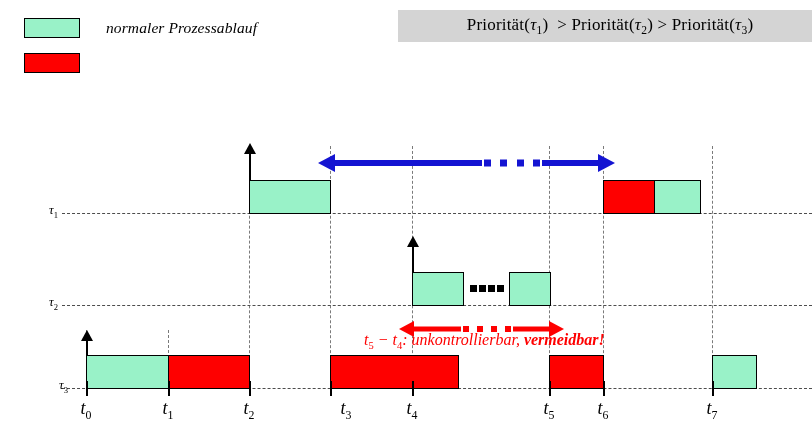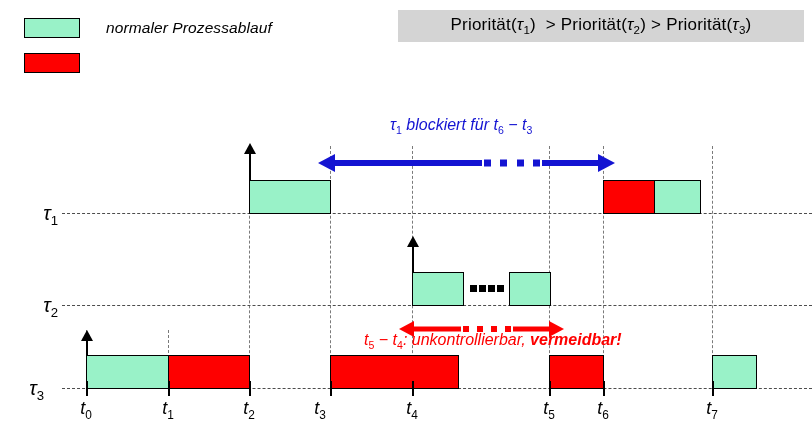--- a/index.html
+++ b/index.html
@@ -1,20 +1,20 @@
 <!DOCTYPE html>
 <html><head>
 <meta charset="utf-8">
 <style>
   html,body{margin:0;padding:0;}
   body{
     width:812px;height:432px;background:#ffffff;overflow:hidden;
     font-family:"Liberation Sans",sans-serif;position:relative;
   }
-  #stage{position:absolute;left:0;top:0;width:803px;height:432px;}
+  #stage{position:absolute;left:0;top:0;width:803px;height:432px;font-family:Liberation Serif, serif;}
 
   
   .legend-row{position:absolute;display:flex;align-items:center;}
   .legend-swatch{
     width:56px;height:20px;border:1px solid #000;box-sizing:border-box;
   }
   .legend-label{
     margin-left:26px;font-style:italic;font-size:15.5px;color:#000;
     white-space:nowrap;letter-spacing:.1px;
   }
@@ -30,21 +30,21 @@
   .vgrid{
     position:absolute;width:0;border-left:1px dashed #7a7a7a;
   }
   .axis-line{
     position:absolute;height:0;border-top:1.6px dashed #4d4d4d;
   }
   .tick{position:absolute;width:0;border-left:2.6px solid #000;}
 
   
   .row-label{
-    position:absolute;font-size:20px;font-style:italic;color:#000;
+    position:absolute;font-size:13px;font-style:italic;color:#000;
     white-space:nowrap;text-align:right;
   }
   .row-label sub{font-style:normal;font-size:.66em;}
 
   
   .bar{
     position:absolute;border:1.6px solid #000;box-sizing:border-box;
   }
   .bar.normal{background:#99f2c8;}
   .bar.critical{background:#fe0000;}
@@ -100,40 +100,40 @@
 
   <div class="legend-row" style="left:24px;top:18px;">
     <span class="legend-swatch" style="background:#99f2c8;"></span>
     <span class="legend-label">normaler Prozessablauf</span>
   </div>
 
   <div class="legend-row" style="left:24px;top:53px;">
     <span class="legend-swatch" style="background:#fe0000;"></span>
   </div>
 
-  <div id="priority-box" style="left:398px;top:10px;width:406px;height:32px;">
+  <div id="priority-box" style="left:398px;top:10px;width:406px;height:32px;padding-left:9px;">
     <span><span>Priorität(</span><span class="tau-sub"><span>τ</span><sub>1</sub></span><span>)</span>&nbsp; <span>&gt;</span> <span>Priorität(</span><span class="tau-sub"><span>τ</span><sub>2</sub></span><span>)</span> <span>&gt;</span> <span>Priorität(</span><span class="tau-sub"><span>τ</span><sub>3</sub></span><span>)</span></span>
   </div>
 
   <div class="vgrid" style="left:86px;top:330px;height:58px;"></div>
   <div class="vgrid" style="left:168px;top:330px;height:58px;"></div>
   <div class="vgrid" style="left:249px;top:146px;height:242px;"></div>
   <div class="vgrid" style="left:330px;top:146px;height:242px;"></div>
   <div class="vgrid" style="left:412px;top:146px;height:242px;"></div>
   <div class="vgrid" style="left:549px;top:146px;height:242px;"></div>
   <div class="vgrid" style="left:603px;top:146px;height:242px;"></div>
   <div class="vgrid" style="left:712px;top:146px;height:242px;"></div>
 
   <div class="axis-line" style="left:62px;top:213px;width:750px;"></div>
   <div class="axis-line" style="left:62px;top:305px;width:750px;"></div>
   <div class="axis-line" style="left:62px;top:388px;width:750px;"></div>
 
   <div class="row-label" style="left:18px;top:202px;width:40px;"><span>τ</span><sub>1</sub></div>
   <div class="row-label" style="left:18px;top:294px;width:40px;"><span>τ</span><sub>2</sub></div>
-  <div class="row-label" style="left:4px;top:377px;width:40px;"><span>τ</span><sub>3</sub></div>
+  <div class="row-label" style="left:28px;top:377px;width:40px;"><span>τ</span><sub>3</sub></div>
 
   <div class="arrival" style="left:243px;top:143px;width:13px;height:71px;">
     <span class="head"></span>
     <span class="shaft"></span>
   </div>
   <div class="bar normal" style="left:249px;top:180px;width:82px;height:34px;"></div>
   <div class="bar critical" style="left:603px;top:180px;width:52px;height:34px;"></div>
   <div class="bar normal" style="left:654px;top:180px;width:47px;height:34px;"></div>
 
   <div class="arrival" style="left:406px;top:236px;width:13px;height:70px;">
@@ -164,27 +164,26 @@
   <div class="tick" style="left:249px;top:381px;height:15px;"></div>
   <div class="tick" style="left:330px;top:381px;height:15px;"></div>
   <div class="tick" style="left:412px;top:381px;height:15px;"></div>
   <div class="tick" style="left:549px;top:381px;height:15px;"></div>
   <div class="tick" style="left:603px;top:381px;height:15px;"></div>
   <div class="tick" style="left:712px;top:381px;height:15px;"></div>
 
   <div class="tick-label" style="left:86px;top:398px;"><span>t</span><sub>0</sub></div>
   <div class="tick-label" style="left:168px;top:398px;"><span>t</span><sub>1</sub></div>
   <div class="tick-label" style="left:249px;top:398px;"><span>t</span><sub>2</sub></div>
-  <div class="tick-label" style="left:320px;top:398px;"><span>t</span><sub>3</sub></div>
+  <div class="tick-label" style="left:346px;top:398px;"><span>t</span><sub>3</sub></div>
   <div class="tick-label" style="left:412px;top:398px;"><span>t</span><sub>4</sub></div>
   <div class="tick-label" style="left:549px;top:398px;"><span>t</span><sub>5</sub></div>
   <div class="tick-label" style="left:603px;top:398px;"><span>t</span><sub>6</sub></div>
   <div class="tick-label" style="left:712px;top:398px;"><span>t</span><sub>7</sub></div>
 
-  <div class="annot-text" style="left:390px;top:116px;color:#1414d2;"><span>τ</span><sub>1</sub><span> blockiert für t</span><sub>6</sub><span> − t</span><sub>3</sub></div>
 
   <div class="dblarrow" style="left:318px;top:153px;width:297px;height:20px;">
     <span class="ah" style="left:0;border-top:9px solid transparent;border-bottom:9px solid transparent;border-right:17px solid #1414d2;"></span>
     <span class="seg" style="left:16px;width:148px;border-top:6px solid #1414d2;"></span>
     <span class="dots" style="left:166px;width:56px;height:7px;">
       <i style="width:7px;height:7px;background:#1414d2;"></i>
         <i style="width:7px;height:7px;background:#1414d2;"></i>
         <i style="width:7px;height:7px;background:#1414d2;"></i>
         <i style="width:7px;height:7px;background:#1414d2;"></i>
     </span>

